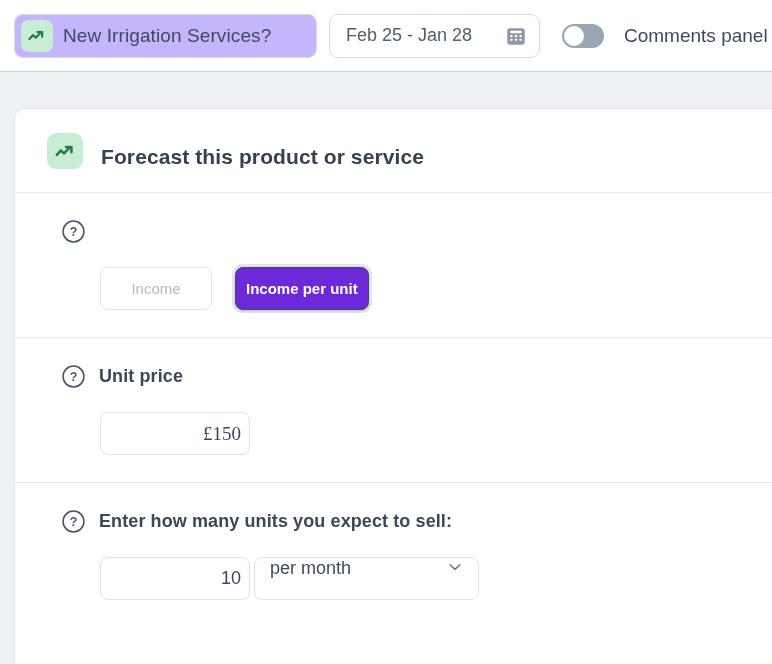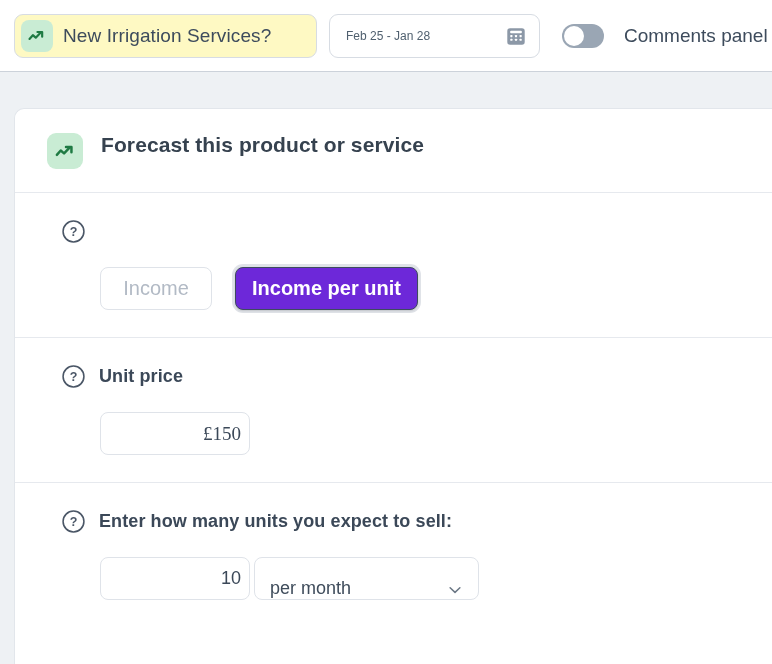--- a/index.html
+++ b/index.html
@@ -24,21 +24,21 @@
     display: flex;
     align-items: center;
     padding: 0 0 0 14px;
     gap: 12px;
   }
   .title-chip {
     display: flex;
     align-items: center;
     height: 44px;
     padding: 0 14px 0 6px;
-    background: #fef9c3;
+    background: #c4b5fd;
     border: 1px solid #d7dce3;
     border-radius: 9px;
     gap: 10px;
     min-width: 303px;
   }
   .chip-icon {
     width: 32px; height: 32px;
     border-radius: 8px;
     background: #c9ecd4;
     display: flex; align-items: center; justify-content: center;
@@ -56,21 +56,21 @@
     justify-content: space-between;
     height: 44px;
     width: 211px;
     padding: 0 12px 0 16px;
     background: #fff;
     border: 1px solid #d7dce3;
     border-radius: 9px;
     gap: 10px;
   }
   .date-chip .label {
-    font-size: 12px;
+    font-size: 18px;
     color: #50606f;
     white-space: nowrap;
   }
   .cal-icon { width: 22px; height: 22px; flex: 0 0 auto; }
   .toggle-wrap {
     display: flex;
     align-items: center;
     gap: 20px;
     margin-left: 10px;
   }
@@ -101,21 +101,21 @@
     right: -1px;
     background: #ffffff;
     border: 1px solid #e2e6eb;
     border-right: none;
     border-bottom: none;
     border-radius: 10px 0 0 0;
     min-height: 560px;
   }
   .card-header {
     display: flex;
-    align-items: flex-start;
+    align-items: flex-end;
     gap: 18px;
     padding: 24px 16px 23px 32px;
     border-bottom: 1px solid #e6e9ee;
   }
   .card-header .hdr-icon {
     width: 36px; height: 36px;
     border-radius: 9px;
     background: #c9ecd4;
     display: flex; align-items: center; justify-content: center;
     flex: 0 0 auto;
@@ -154,26 +154,26 @@
     align-items: center;
     padding-left: 85px;
     margin-top: 23px;
     gap: 0;
   }
 
   
   .seg-btn {
     height: 43px;
     border-radius: 8px;
-    font-size: 20px;
+    font-size: 15px;
     font-weight: bold;
     display: inline-flex;
     align-items: center;
     justify-content: center;
-    padding: 0 16px;
+    padding: 0 10px;
     cursor: pointer;
     white-space: nowrap;
   }
   .seg-btn.off {
     background: #ffffff;
     border: 1px solid #dfe3e9;
     color: #b2bac5;
     font-weight: normal;
     min-width: 112px;
   }
@@ -203,21 +203,21 @@
   .text-input.qty { font-family: "Liberation Sans", sans-serif; font-size: 18px; }
 
   .select-box {
     height: 43px;
     width: 225px;
     margin-left: 4px;
     border: 1px solid #dfe3e9;
     border-radius: 8px;
     background: #fff;
     display: flex;
-    align-items: flex-end;
+    align-items: flex-start;
     justify-content: space-between;
     padding: 0 14px 0 15px;
     font-size: 18px;
     color: #3f4c5b;
     cursor: pointer;
   }
   .chev { width: 18px; height: 18px; flex: 0 0 auto; }
 </style>
 </head>
 <body>

